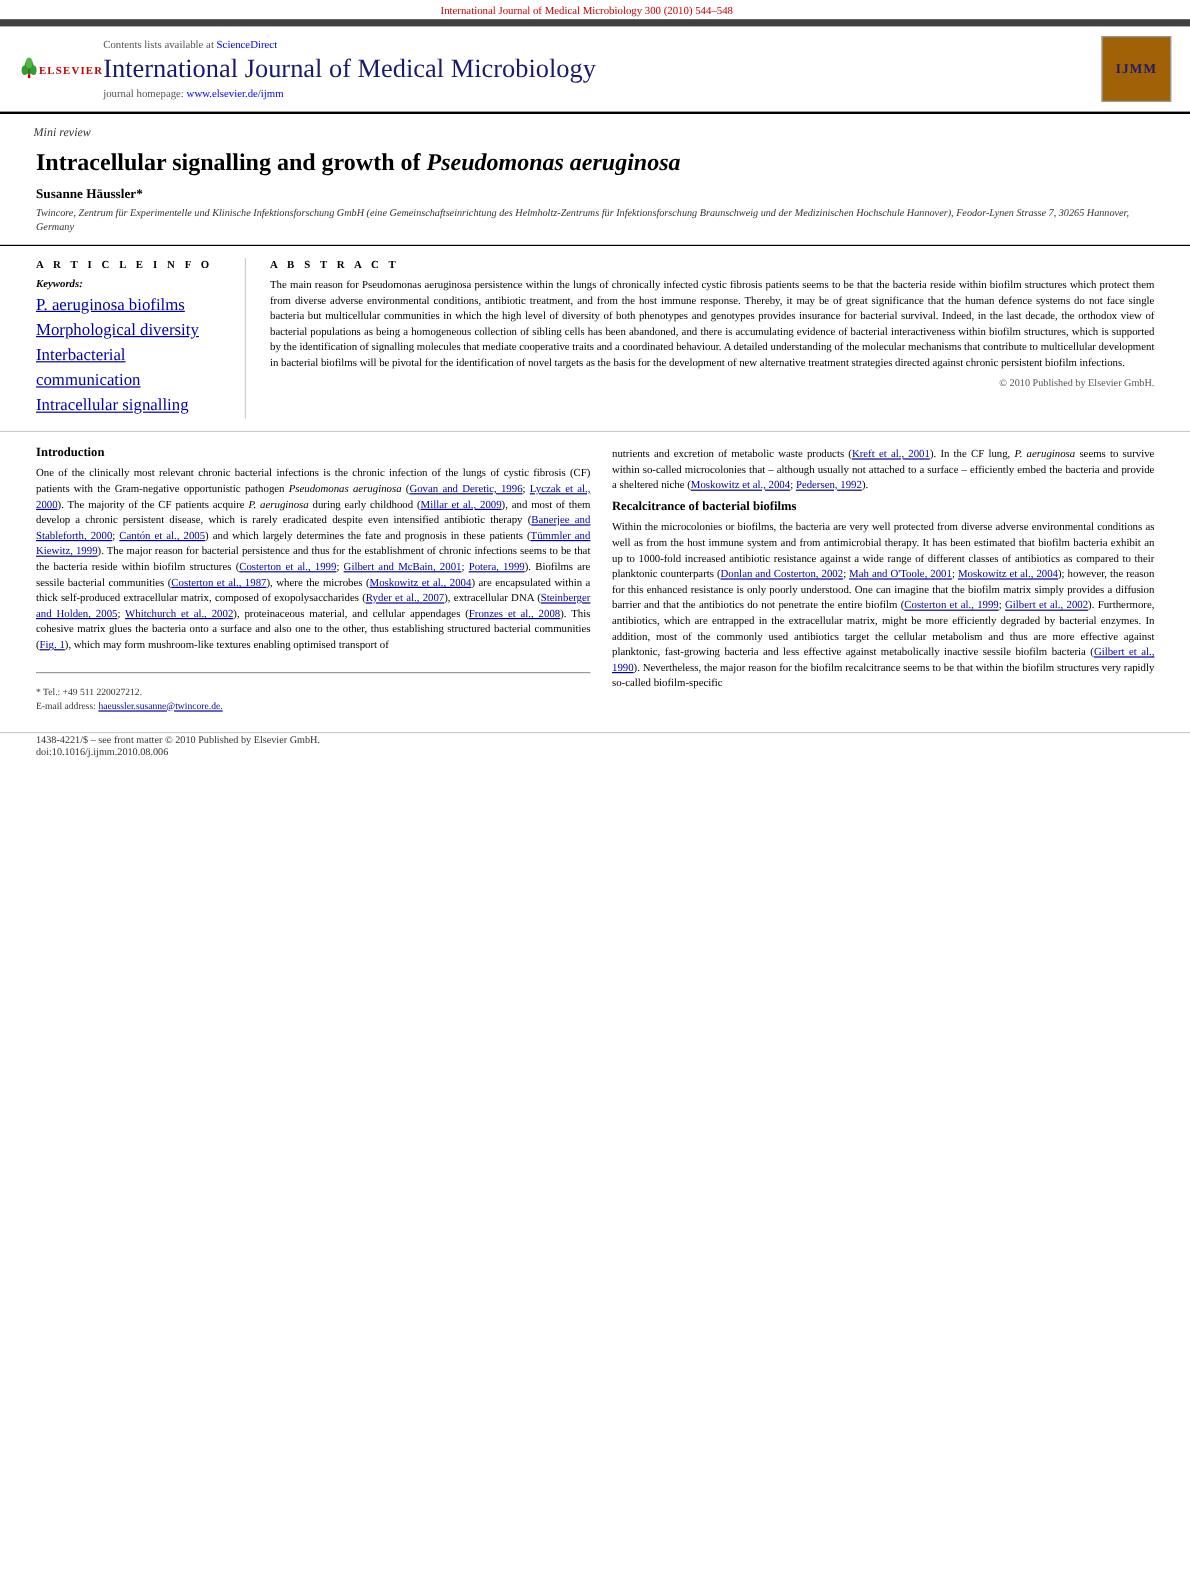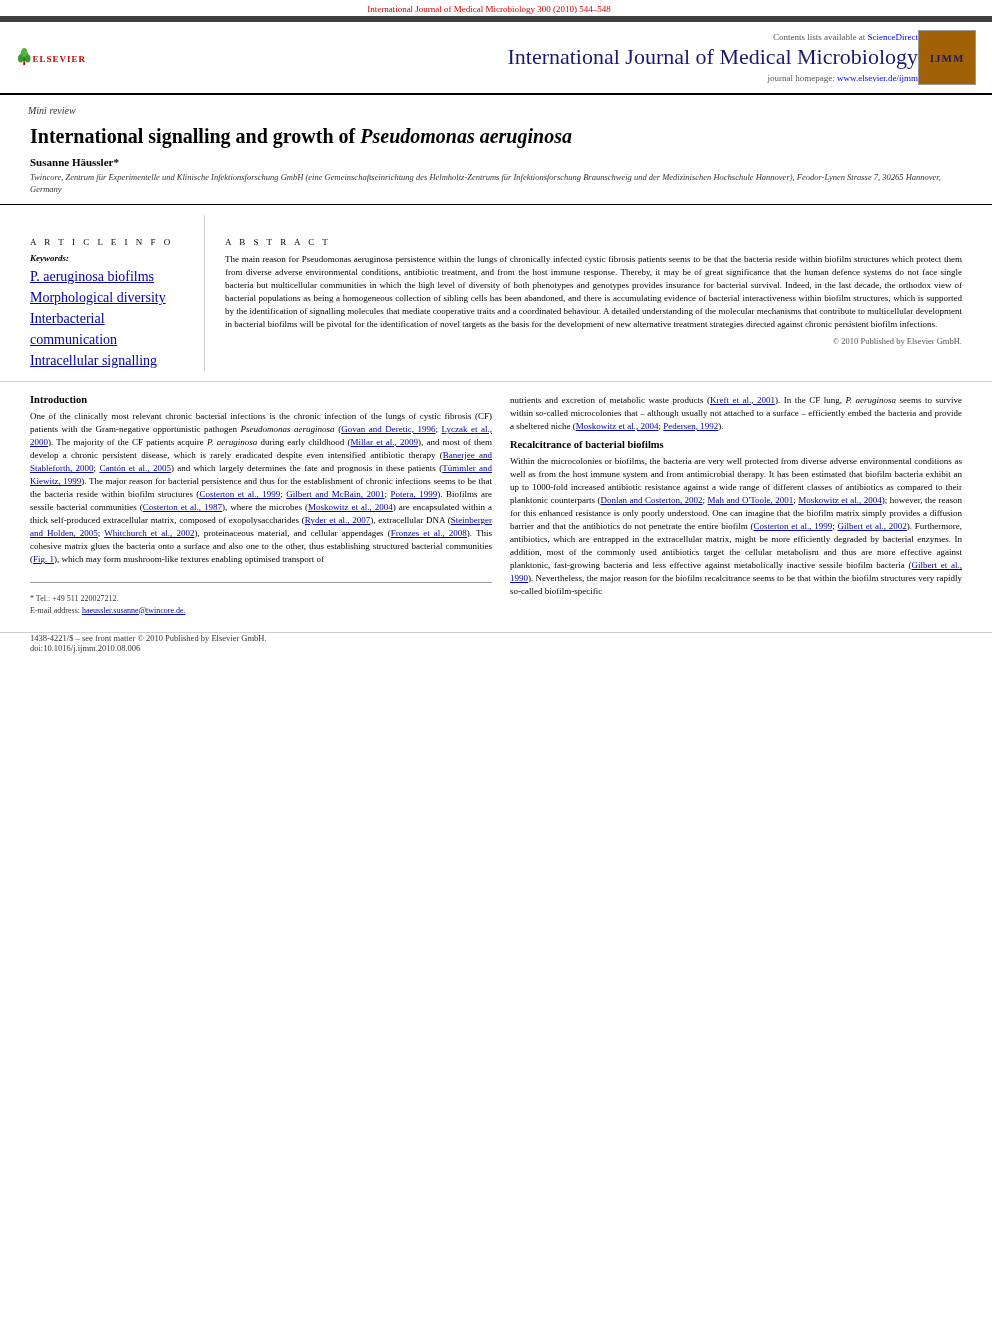--- a/index.html
+++ b/index.html
@@ -45,21 +45,21 @@
     .elsevier-logo .elsevier-text {
       font-size: 9px;
       font-weight: bold;
       color: #c00;
       letter-spacing: 1px;
       margin-top: 2px;
     }
 
     .journal-title-center {
       flex: 1;
-      text-align: right;
+      text-align: left;
     }
 
     .science-direct-link {
       font-size: 9px;
       color: #555;
       margin-bottom: 2px;
     }
 
     .science-direct-link a {
       color: #00f;
@@ -131,24 +131,23 @@
     .article-info-col {
       width: 175px;
       flex-shrink: 0;
       border-right: 1px solid #ccc;
       padding-right: 15px;
     }
 
     .section-heading {
       font-size: 9px;
       letter-spacing: 3px;
-      font-weight: normal;
+      font-weight: bold;
       color: #000;
       margin-bottom: 6px;
-      margin-top: 22px;
     }
 
     .keywords-label {
       font-size: 9px;
       font-style: italic;
       font-weight: bold;
       margin-bottom: 3px;
     }
 
     .keyword-item {
@@ -291,21 +290,21 @@
   <div class="umm-logo">
     <span>IJMM</span>
   </div>
 </div>
 
 <div class="mini-review-label">
   <span>Mini review</span>
 </div>
 
 <div class="article-title">
-  <span>International signalling and growth of </span><em>Pseudomonas aeruginosa</em>
+  <span>Intracellular signalling and growth of </span><em>Pseudomonas aeruginosa</em>
 </div>
 
 <div class="author-name">Susanne Häussler*</div>
 
 <div class="author-affiliation">Twincore, Zentrum für Experimentelle und Klinische Infektionsforschung GmbH (eine Gemeinschaftseinrichtung des Helmholtz-Zentrums für Infektionsforschung Braunschweig und der Medizinischen Hochschule Hannover), Feodor-Lynen Strasse 7, 30265 Hannover, Germany</div>
 
 <div class="two-col-section">
 
   <div class="article-info-col">
     <div class="section-heading">A R T I C L E   I N F O</div>

